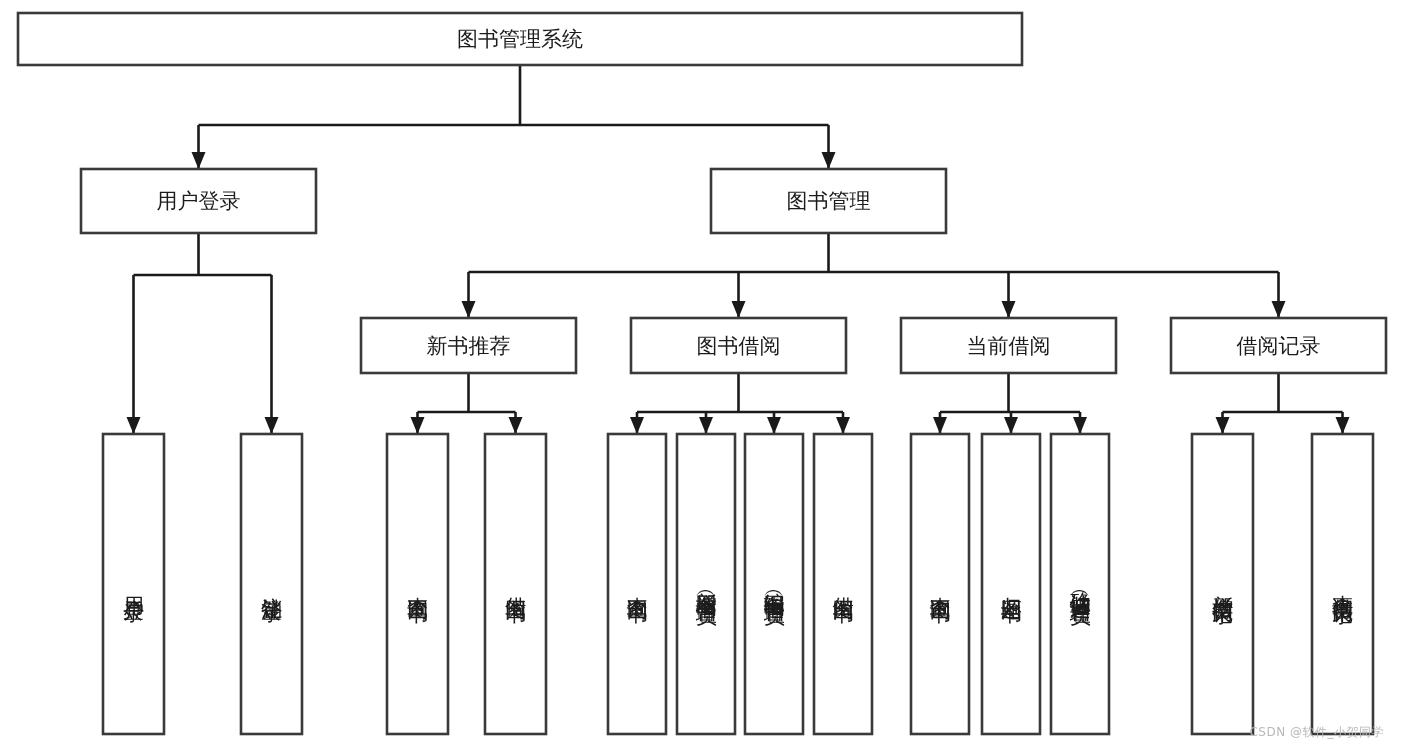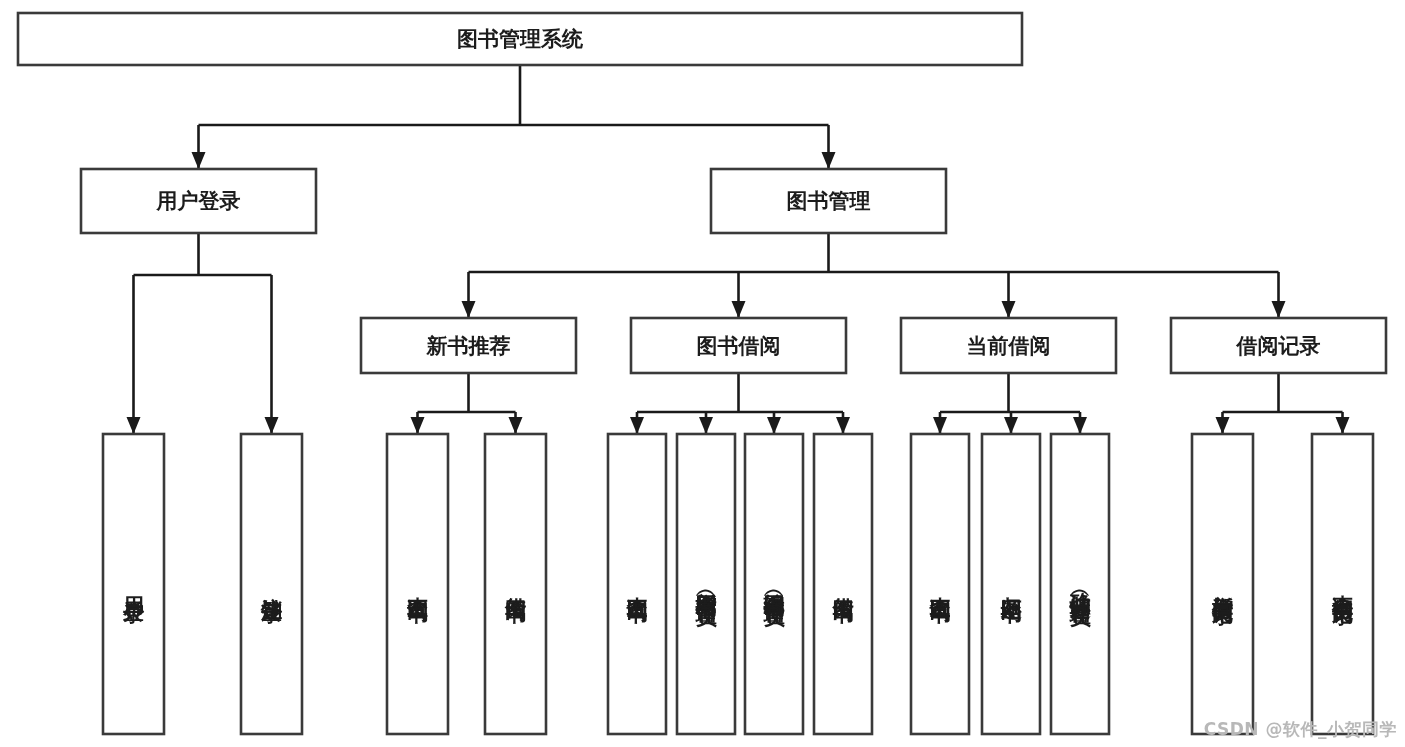--- a/index.html
+++ b/index.html
@@ -11,21 +11,20 @@
     width: 1405px;
     height: 747px;
     font-family: "DejaVu Sans", "Liberation Sans", sans-serif;
     overflow: hidden;
     position: relative;
   }
   #diagram-root {
     position: relative;
     width: 1405px;
     height: 747px;
-    font-weight: bold;
   }
   svg.tree {
     position: absolute;
     top: 0;
     left: 0;
     width: 1405px;
     height: 747px;
     display: block;
   }
   .node-box {
@@ -59,24 +58,24 @@
     line-height: 1.08;
     letter-spacing: 2px;
     display: flex;
     align-items: center;
     justify-content: center;
     white-space: nowrap;
     pointer-events: none;
   }
   .watermark {
     position: absolute;
-    right: 8px;
+    right: 21px;
     bottom: 6px;
     font-family: "DejaVu Sans", "Liberation Sans", sans-serif;
-    font-size: 17px;
+    font-size: 12px;
     color: #b8b8b8;
     letter-spacing: 0.5px;
     white-space: nowrap;
   }
 </style>
 </head>
 <body>
 
 <div id="diagram-root">
 

